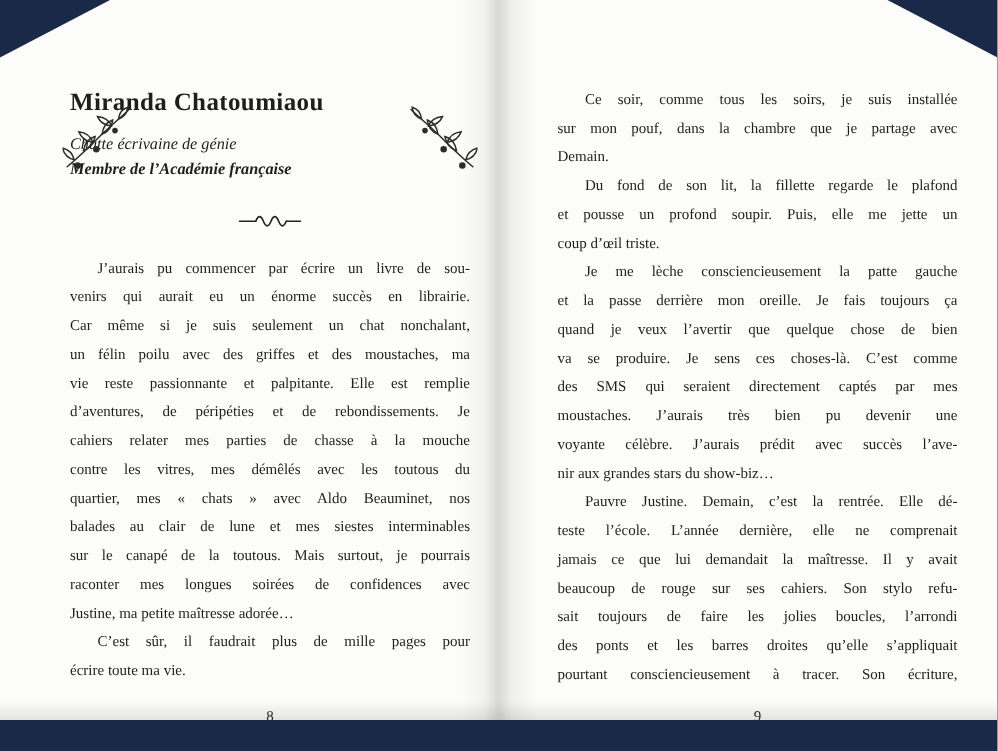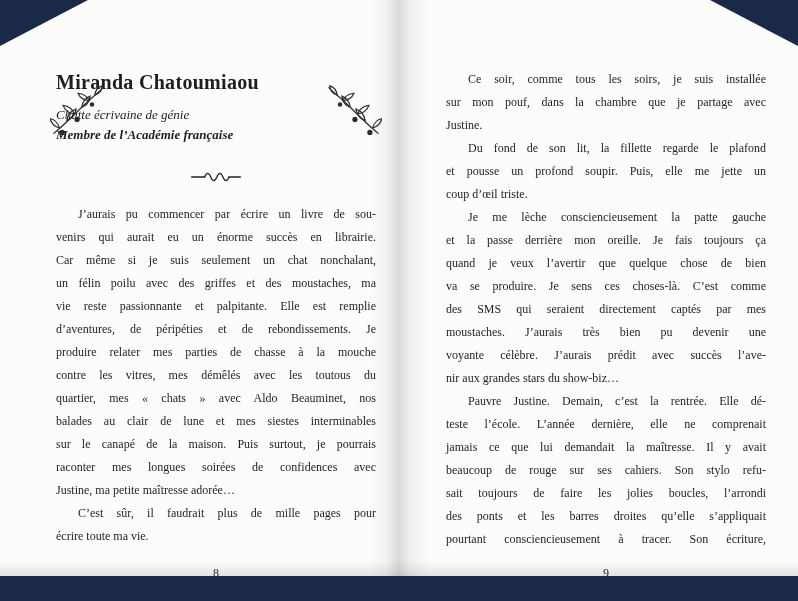--- a/index.html
+++ b/index.html
@@ -115,38 +115,38 @@
   </div>
 
   <div class="bodytext body-left">
       <p class="para">
         <span class="line indent">J’aurais pu commencer par écrire un livre de sou-</span>
         <span class="line">venirs qui aurait eu un énorme succès en librairie.</span>
         <span class="line">Car même si je suis seulement un chat nonchalant,</span>
         <span class="line">un félin poilu avec des griffes et des moustaches, ma</span>
         <span class="line">vie reste passionnante et palpitante. Elle est remplie</span>
         <span class="line">d’aventures, de péripéties et de rebondissements. Je</span>
-        <span class="line">produire relater mes parties de chasse à la mouche</span>
+        <span class="line">cahiers relater mes parties de chasse à la mouche</span>
         <span class="line">contre les vitres, mes démêlés avec les toutous du</span>
         <span class="line">quartier, mes « chats » avec Aldo Beauminet, nos</span>
         <span class="line">balades au clair de lune et mes siestes interminables</span>
-        <span class="line">sur le canapé de la maison. Puis surtout, je pourrais</span>
+        <span class="line">sur le canapé de la toutous. Mais surtout, je pourrais</span>
         <span class="line">raconter mes longues soirées de confidences avec</span>
         <span class="line endline">Justine, ma petite maîtresse adorée…</span>
       </p>
       <p class="para">
         <span class="line indent">C’est sûr, il faudrait plus de mille pages pour</span>
         <span class="line endline">écrire toute ma vie.</span>
       </p>
     </div>
   <div class="bodytext body-right">
       <p class="para">
         <span class="line indent">Ce soir, comme tous les soirs, je suis installée</span>
         <span class="line">sur mon pouf, dans la chambre que je partage avec</span>
-        <span class="line endline">Justine.</span>
+        <span class="line endline">Demain.</span>
       </p>
       <p class="para">
         <span class="line indent">Du fond de son lit, la fillette regarde le plafond</span>
         <span class="line">et pousse un profond soupir. Puis, elle me jette un</span>
         <span class="line endline">coup d’œil triste.</span>
       </p>
       <p class="para">
         <span class="line indent">Je me lèche consciencieusement la patte gauche</span>
         <span class="line">et la passe derrière mon oreille. Je fais toujours ça</span>
         <span class="line">quand je veux l’avertir que quelque chose de bien</span>

